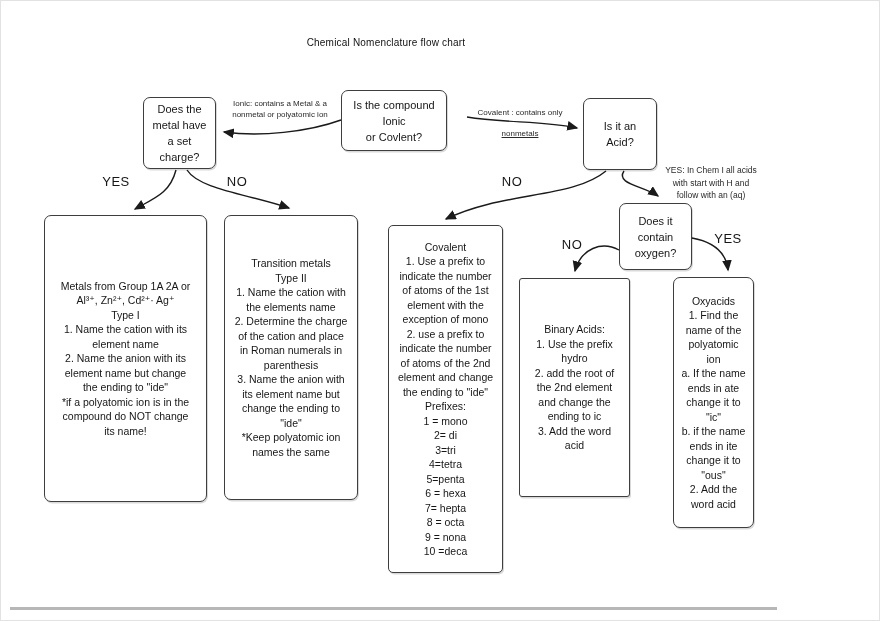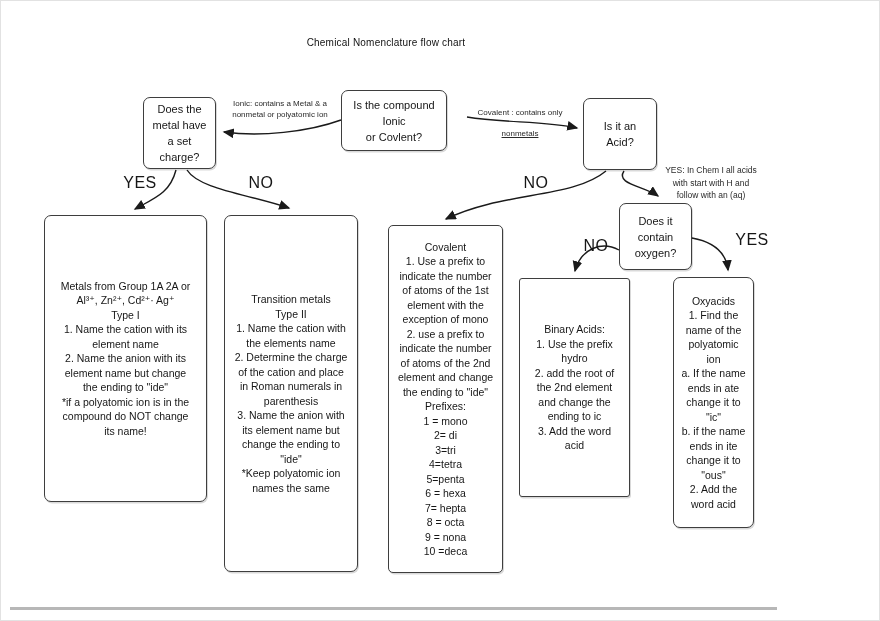--- a/index.html
+++ b/index.html
@@ -26,21 +26,21 @@
     text-align:center;
     white-space:pre-line;
     box-sizing:border-box;
     padding:3px;
   }
   .q{font-size:11px;line-height:16px;}
   .big{font-size:10.5px;line-height:14.5px;}
   .edge-label{
     position:absolute;text-align:center;white-space:pre-line;color:#161616;
   }
-  .yn{font-size:16px;letter-spacing:.5px;margin-left:24px;}
+  .yn{font-size:13px;letter-spacing:.5px;}
   .note{font-size:8px;line-height:10.5px;color:#2a2a2a;}
   .note2{font-size:8.5px;line-height:12.5px;color:#2a2a2a;}
   .ul{text-decoration:underline;}
   svg.arrows{position:absolute;left:0;top:0;pointer-events:none;}
   .bottom-rule{position:absolute;left:10px;top:607px;width:767px;height:3px;background:#b7b7b7;}
 </style>
 </head>
 <body>
 
 <div id="canvas">
@@ -85,21 +85,21 @@
 Type I
 1. Name the cation with its
 element name
 2. Name the anion with its
 element name but change
 the ending to "ide"
 *if a polyatomic ion is in the
 compound do NOT change
 its name!</div>
 
-  <div class="node big" style="left:224px;top:215px;width:134px;height:357px;">Transition metals
+  <div class="node big" style="left:224px;top:215px;width:134px;height:285px;">Transition metals
 Type II
 1. Name the cation with
 the elements name
 2. Determine the charge
 of the cation and place
 in Roman numerals in
 parenthesis
 3. Name the anion with
 its element name but
 change the ending to

